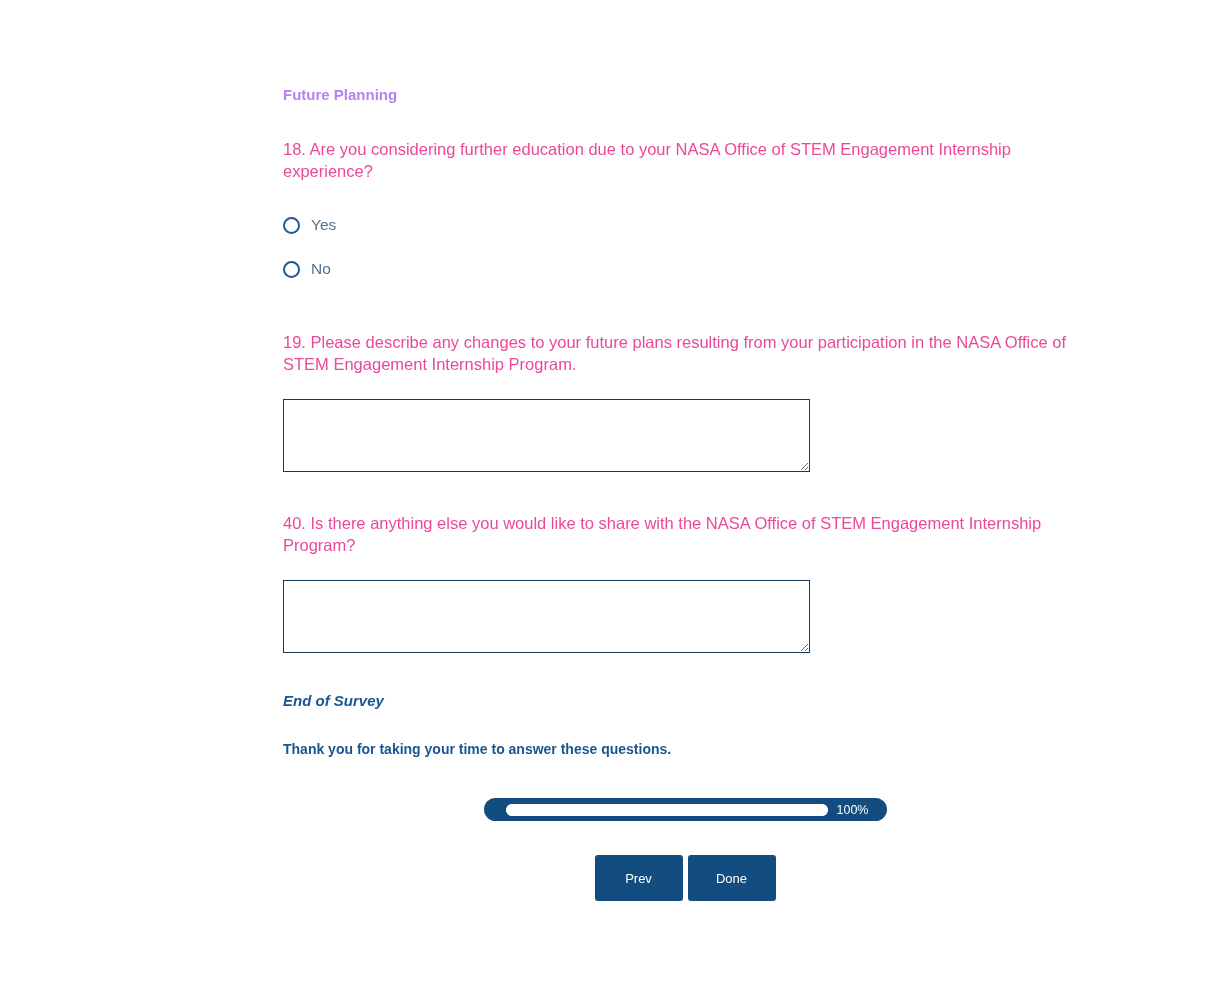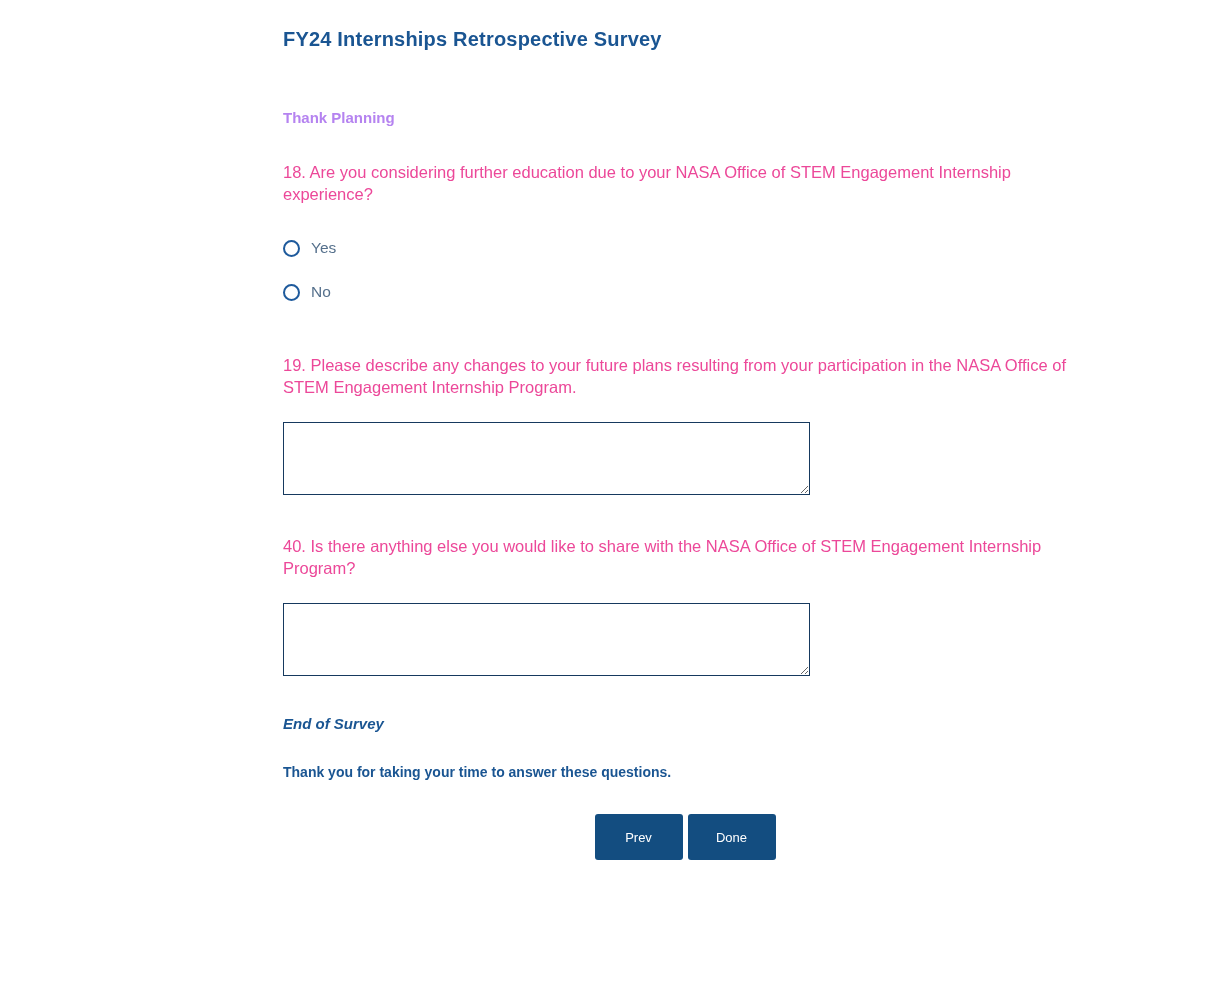--- a/index.html
+++ b/index.html
@@ -134,23 +134,22 @@
     font-family:"Liberation Sans", sans-serif;
     font-size:13px;
     cursor:pointer;
   }
 </style>
 </head>
 <body>
 
 <div class="survey-container">
 
-  <h1 class="survey-title">FY24 Internships Retrospective Survey</h1>
 
-  <div class="section-title">Thank Planning</div>
+  <div class="section-title">Future Planning</div>
 
 
   <div class="question q18">18. Are you considering further education due to your NASA Office of STEM Engagement Internship experience?</div>
 
   <div class="options">
     <div class="option-row">
       <span class="radio-circle"></span>
       <span class="option-label">Yes</span>
     </div>
     <div class="option-row">
@@ -164,19 +163,25 @@
   <textarea class="answer-textarea" style=""></textarea>
 
   <div class="question q20">40. Is there anything else you would like to share with the NASA Office of STEM Engagement Internship Program?</div>
 
   <textarea class="answer-textarea" style=""></textarea>
 
   <div class="end-heading">End of Survey</div>
 
   <div class="thanks">Thank you for taking your time to answer these questions.</div>
 
+  <div class="progress-pill">
+    <div class="progress-track">
+      <div class="progress-fill" style="width: 100%;"></div>
+    </div>
+    <span class="progress-label">100%</span>
+  </div>
 
   <div class="nav-row">
     <button class="nav-btn">Prev</button>
     <button class="nav-btn">Done</button>
   </div>
 
 </div>
 
 </body></html>

